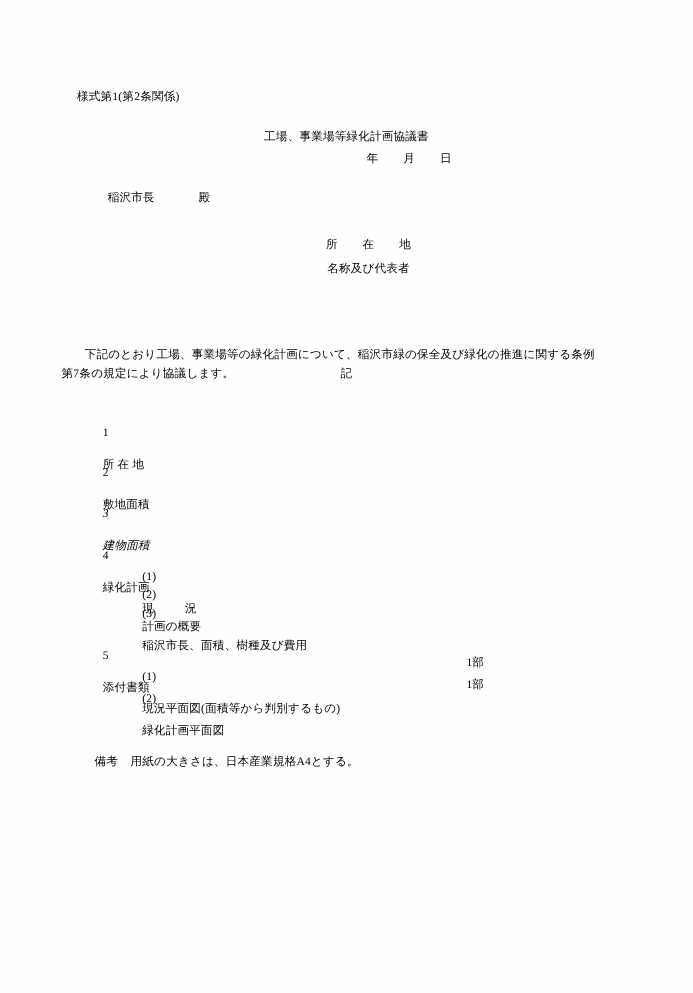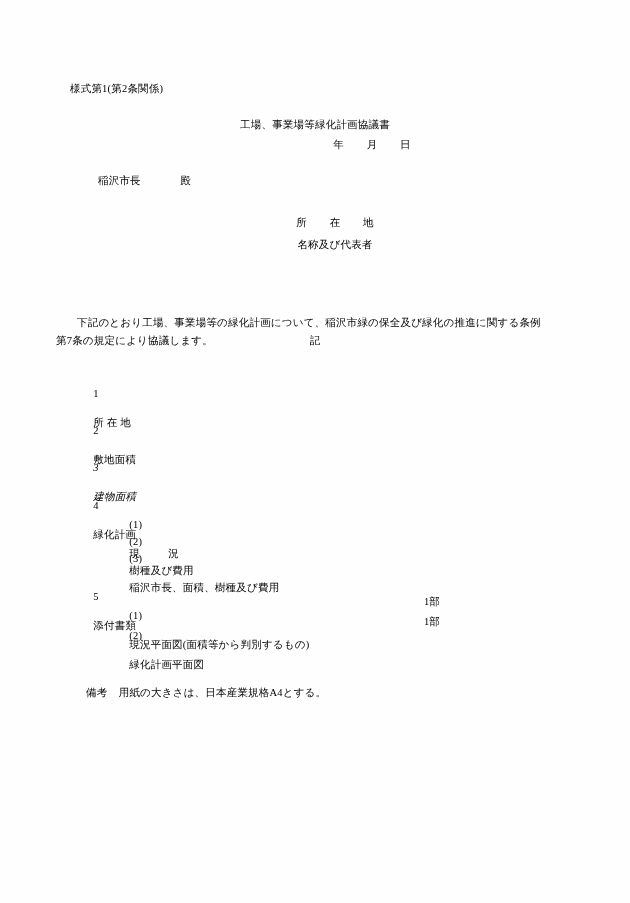--- a/index.html
+++ b/index.html
@@ -113,21 +113,21 @@
     <span>緑化計画</span>
   </div>
   <div class="t sub s41">
     <span>(1)</span>
     <span style="display:inline-block;width:14px"></span>
     <span>現          況</span>
   </div>
   <div class="t sub s42">
     <span>(2)</span>
     <span style="display:inline-block;width:14px"></span>
-    <span>樹種及び費用</span>
+    <span>計画の概要</span>
   </div>
   <div class="t sub s43">
     <span>(3)</span>
     <span style="display:inline-block;width:14px"></span>
     <span>稲沢市長、面積、樹種及び費用</span>
   </div>
 
   <div class="t item i5">
     <span>5</span>
     <span style="display:inline-block;width:16px"></span>

